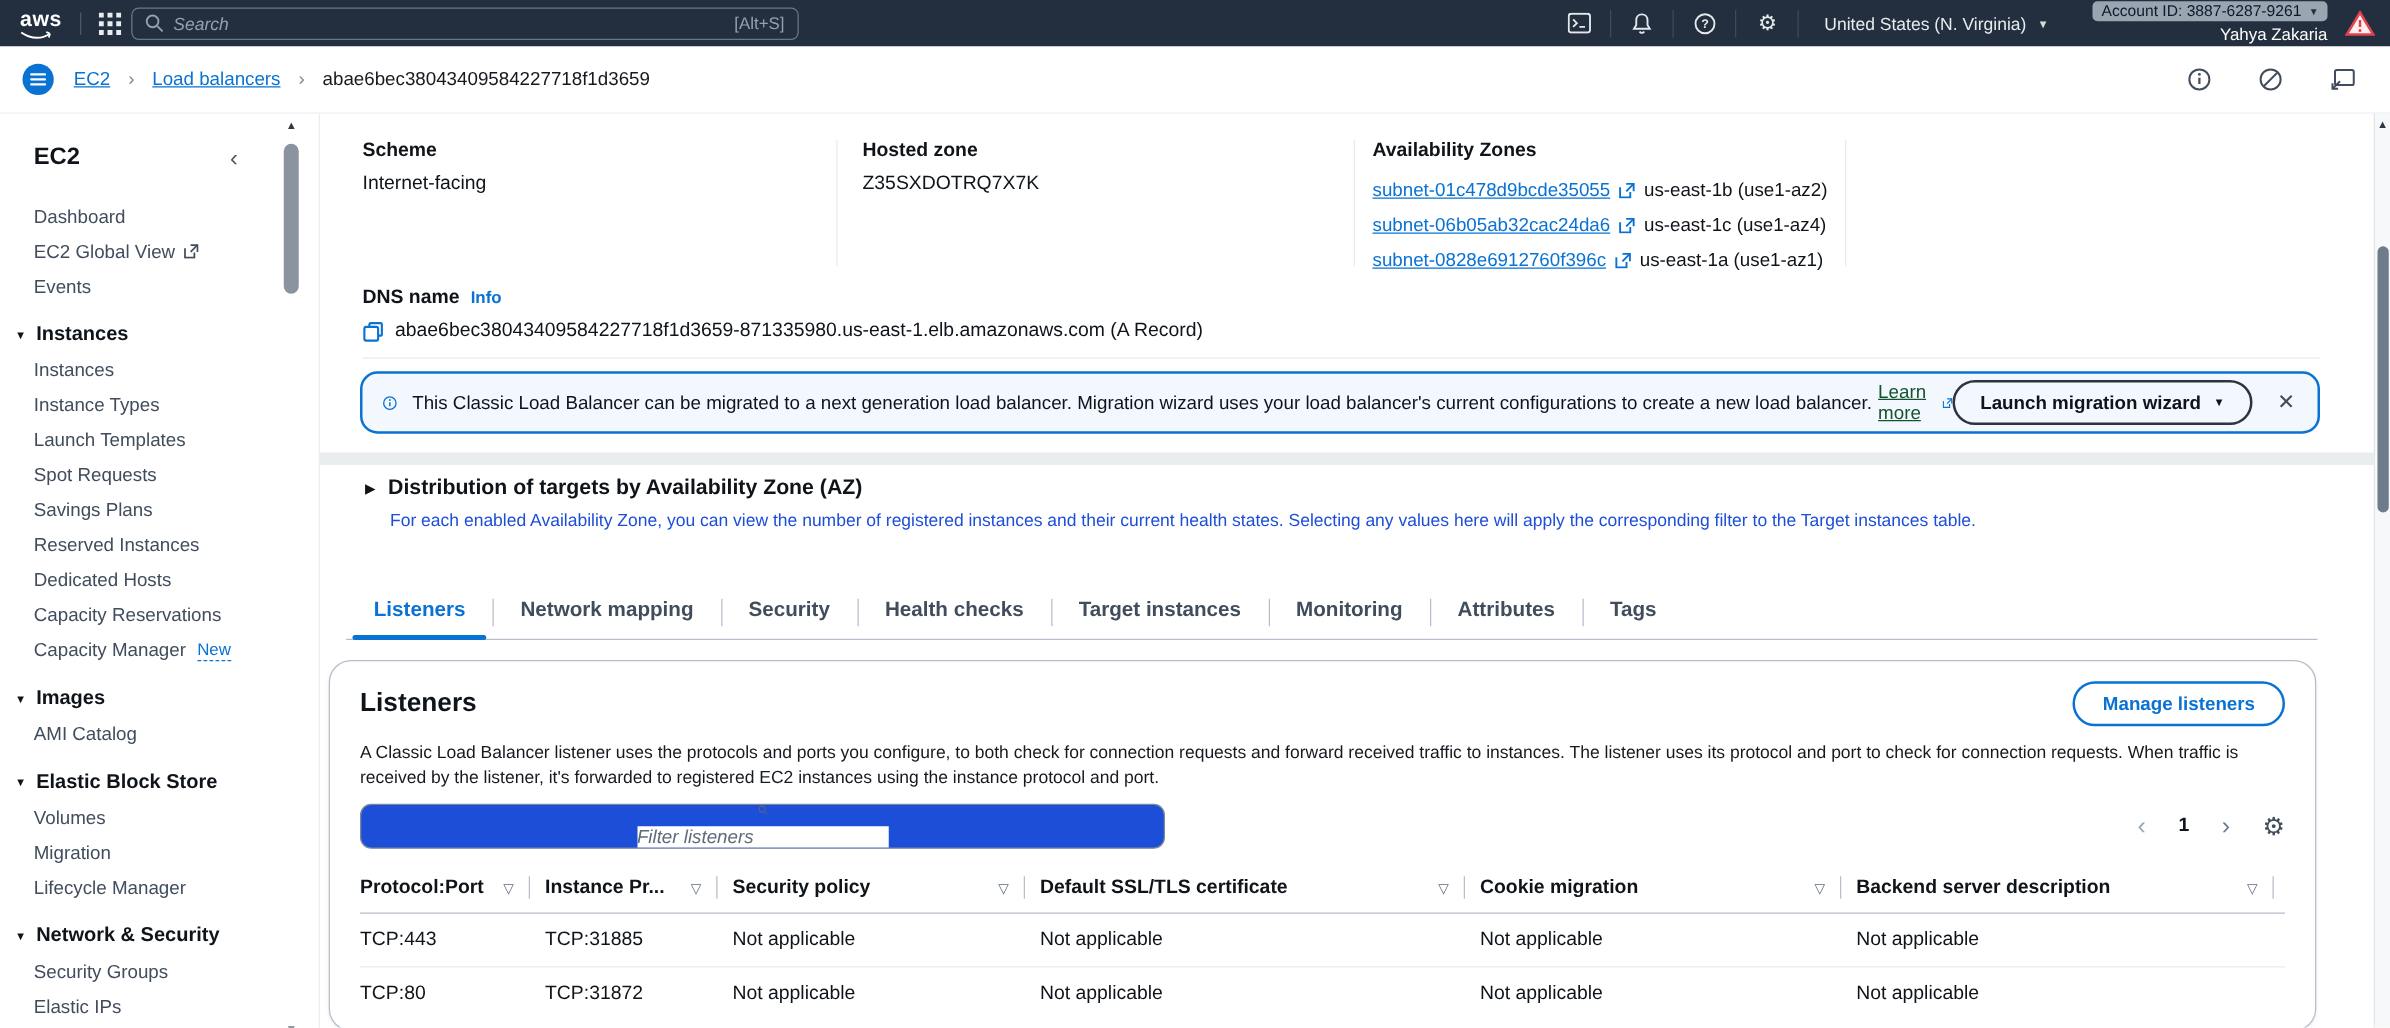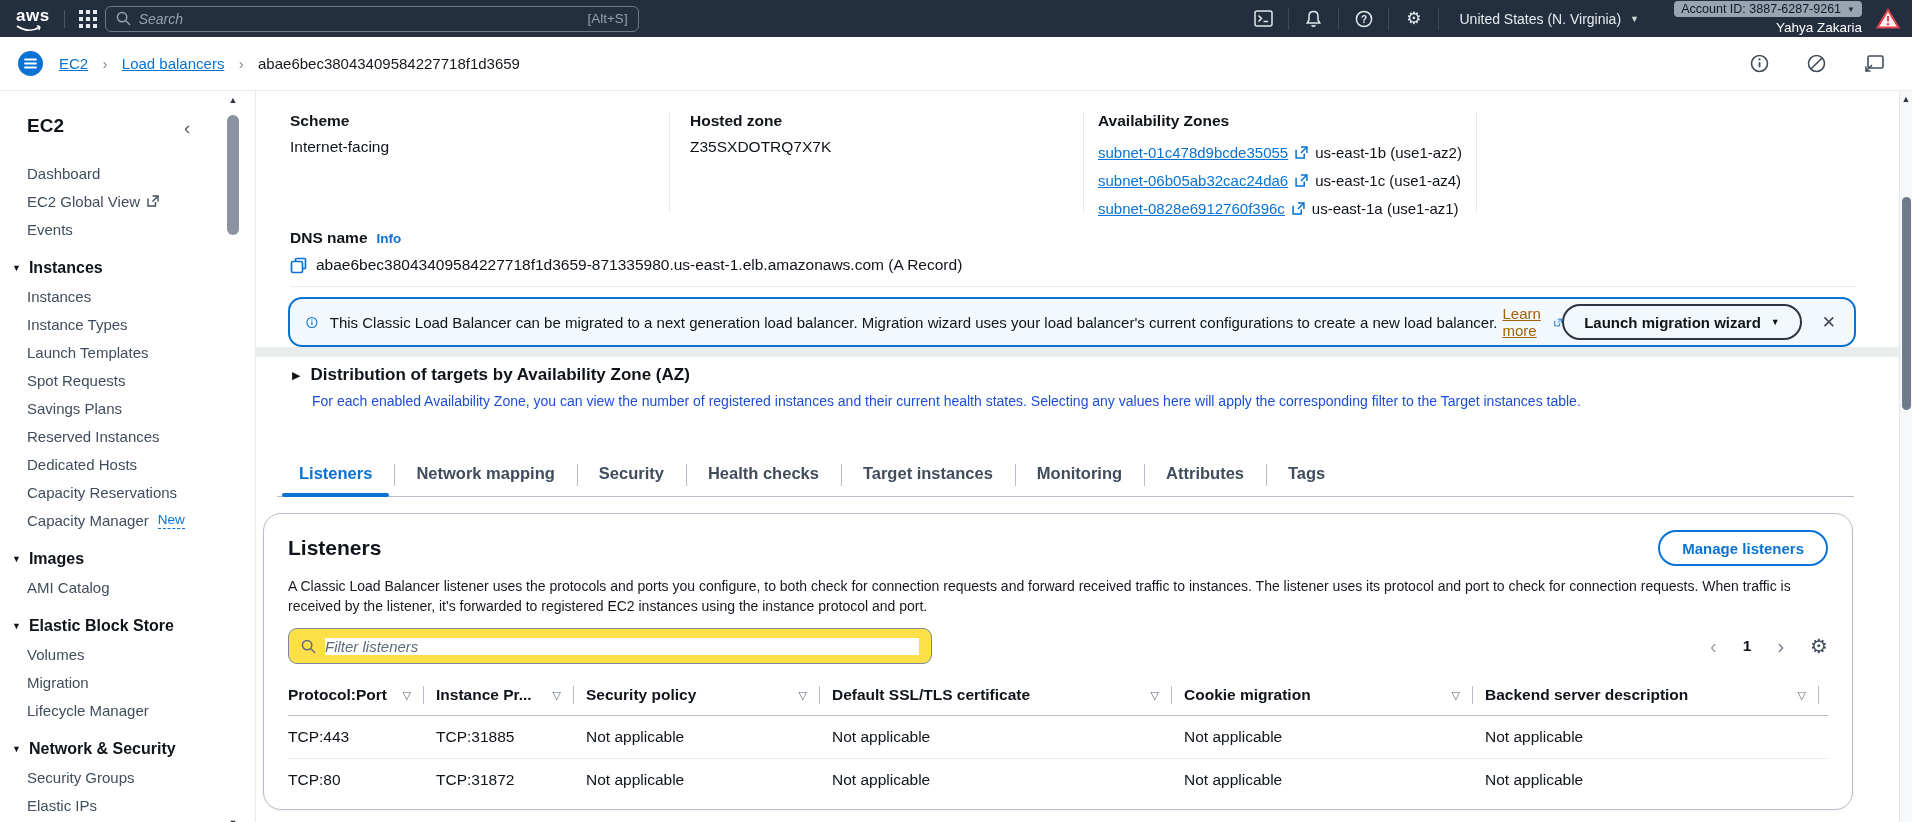--- a/index.html
+++ b/index.html
@@ -72,47 +72,47 @@
   .dns-lab { display:flex; align-items:baseline; gap:9px; }
   .dns-lab b { font-size:15.5px; }
   .info-link { color:#0972d3; font-size:13.5px; font-weight:bold; cursor:pointer; }
   .dns-val { margin-top:9px; display:flex; align-items:center; gap:9px; font-size:15.5px; }
   .copy-ic { cursor:pointer; }
 
   .rule { border-top:1px solid #e9ebed; margin:12px 56px 0 34px; }
 
   .banner { margin:10px 0 0 32px; width:1568px; height:50px; border:2px solid #0972d3; background:#f2f8fd; border-radius:14px; display:flex; align-items:center; padding:0 14px 0 16px; }
   .banner .msg { margin-left:12px; font-size:15px; color:#0f141a; white-space:nowrap; }
-  .banner .lm { color:#a16207; text-decoration:underline; margin-left:5px; cursor:pointer; font-size:15px; }
+  .banner .lm { color:#14532d; text-decoration:underline; margin-left:5px; cursor:pointer; font-size:15px; }
   .btn-dark { margin-left:auto; height:36px; border:2px solid #2b3440; border-radius:18px; background:transparent; color:#0f141a; font-weight:bold; font-size:15px; font-family:inherit; padding:0 20px; display:flex; align-items:center; gap:10px; cursor:pointer; white-space:nowrap; }
   .btn-dark .caret { color:#0f141a; }
   .banner .close { margin:0 4px 0 20px; font-size:17px; color:#414d5c; cursor:pointer; }
 
-  .details { }
+  .details { padding-bottom:15px; }
   .band { height:10px; background:#eaeded; }
 
   .dist { padding:8px 0 0 36px; }
   .dist-head { display:flex; align-items:center; gap:10px; cursor:pointer; }
   .dist-head .tri { font-size:11px; color:#0f141a; }
   .dist-head b { font-size:17px; }
   .dist-desc { margin:8px 0 0 20px; font-size:14px; color:#1d4ed8; max-width:1440px; }
 
   .tabs { display:flex; margin:45px 0 0 21px; width:1577px; border-bottom:1px solid #b6bec9; }
   .tab { position:relative; padding:10px 22px 13px; font-size:16.5px; font-weight:bold; color:#414d5c; cursor:pointer; white-space:nowrap; }
   .tab:not(:first-child)::before { content:""; position:absolute; left:0; top:10px; height:22px; width:1px; background:#b6bec9; }
   .tab.active { color:#0972d3; }
   .tab.active::after { content:""; position:absolute; left:5px; right:5px; bottom:-1px; height:4px; background:#0972d3; border-radius:2px; }
 
   .card { margin:16px 0 0 7px; width:1590px; border:1px solid #b6bec9; border-radius:18px; background:#fff; padding:16px 24px 8px; box-shadow:0 1px 3px rgba(0,7,22,.06); }
   .card-head { display:flex; align-items:center; }
   .card-title { font-size:21px; font-weight:bold; }
   .btn-blue { margin-left:auto; height:36px; border:2px solid #0972d3; border-radius:18px; background:#fff; color:#0972d3; font-weight:bold; font-size:15px; font-family:inherit; padding:0 22px; cursor:pointer; }
   .card-desc { margin-top:10px; font-size:14px; line-height:20px; color:#16191f; max-width:1545px; }
   .controls { margin-top:12px; display:flex; align-items:center; }
-  .filter { width:644px; height:36px; border:1px solid #7d8998; border-radius:9px; display:flex; align-items:center; padding:0 12px; gap:9px; background:#fde047; }
+  .filter { width:644px; height:36px; border:1px solid #7d8998; border-radius:9px; display:flex; align-items:center; padding:0 12px; gap:9px; background:#1d4ed8;flex-direction:column; }
   .filter input { flex:1; border:none; outline:none; font-size:15px; font-style:italic; font-family:inherit; color:#0f141a; }
   .filter input::placeholder { color:#5f6b7a; font-style:italic; }
   .pager { margin-left:auto; display:flex; align-items:center; gap:26px; }
   .pg-prev { color:#9ba7b3; font-size:20px; cursor:pointer; }
   .pg-next { color:#6f7b8a; font-size:20px; cursor:pointer; }
   .pg-num { font-size:15.5px; font-weight:bold; color:#0f141a; }
   .pg-gear { font-size:20px; color:#414d5c; cursor:pointer; }
 
   .tbl { margin-top:10px; }
   .thead { display:grid; grid-template-columns:148px 150px 246px 352px 301px 346px 1fr; border-bottom:1px solid #b6bec9; padding:12px 0 11px; }

